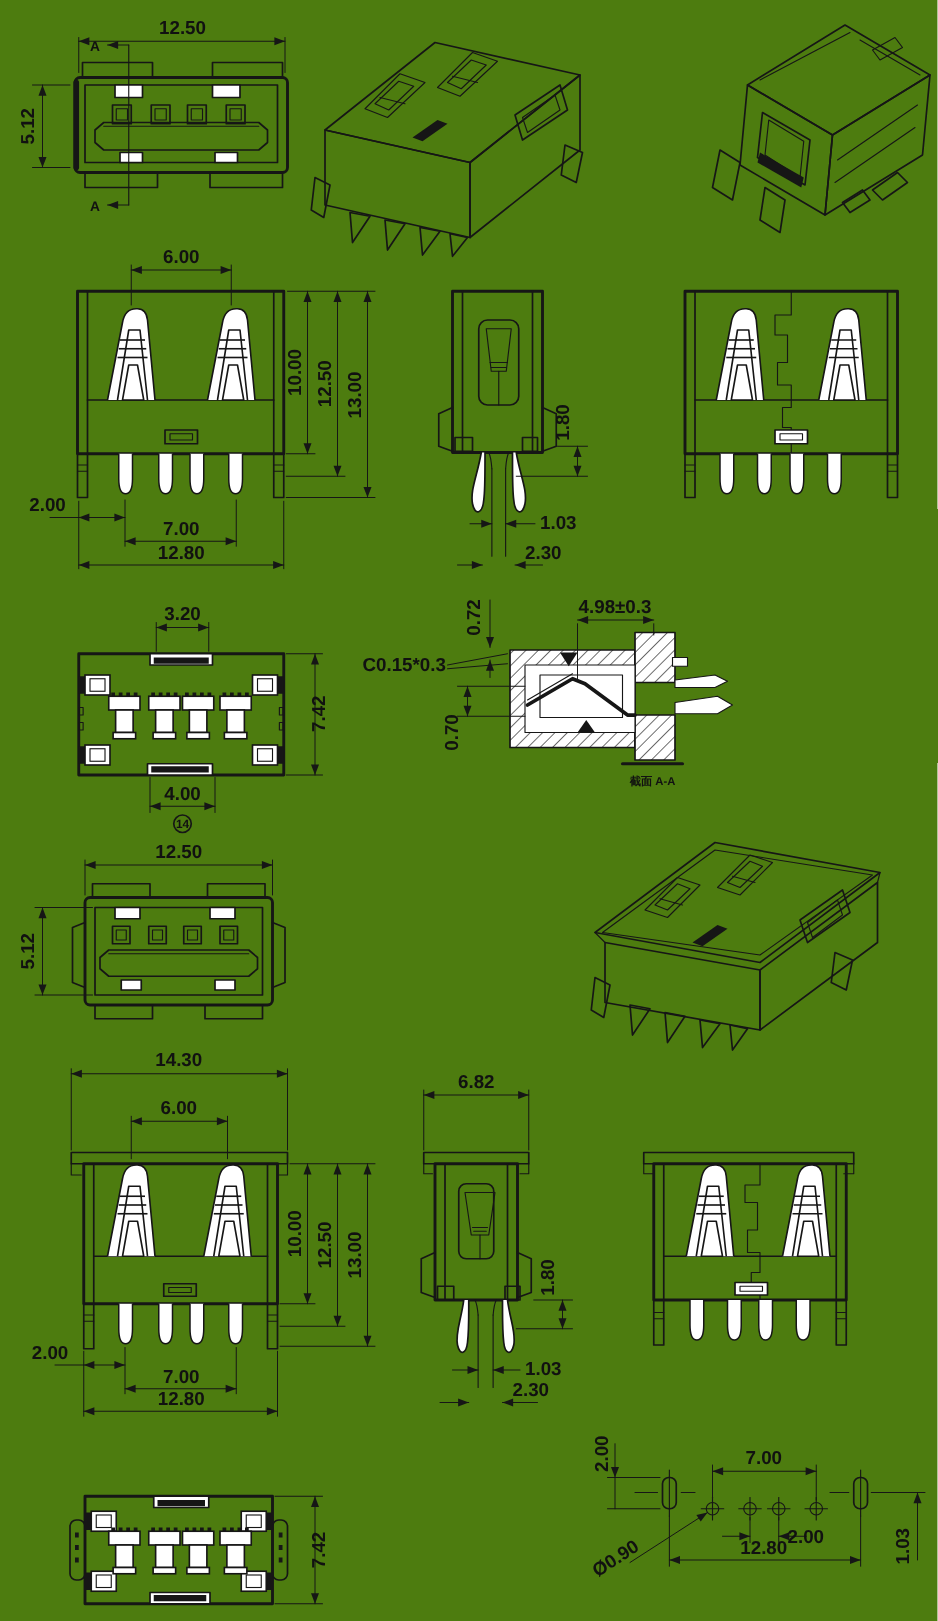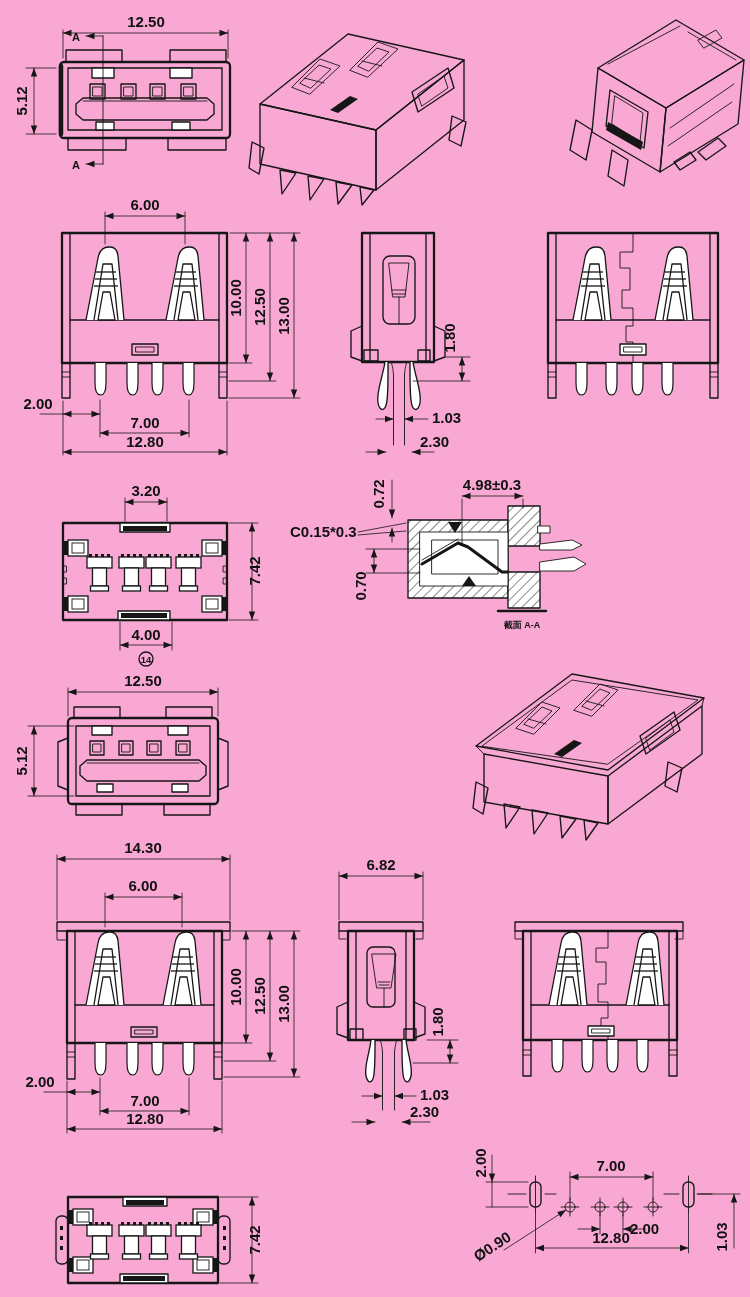--- a/index.html
+++ b/index.html
@@ -1,16 +1,16 @@
 <!DOCTYPE html>
 <html><head>
 <meta charset="utf-8">
 <style>
   html,body{margin:0;padding:0;background:#ffffff;}
-  #page{position:relative;width:750px;height:1297px;background:#f9a8d4;overflow:hidden;}
+  #page{position:relative;width:750px;height:1297px;background:#4d7c0f;overflow:hidden;}
   svg{display:block;}
   svg *{vector-effect:none;}
   .ln{fill:none;stroke:#161616;stroke-linecap:round;stroke-linejoin:round;}
   .tk{stroke-width:2.3;}
   .md{stroke-width:1.35;}
   .tn{stroke-width:0.9;}
   .dm{stroke-width:0.8;}
   .f{fill:#161616;stroke:none;}
   .wf{fill:#ffffff;}
   .hf{fill:url(#h);}

